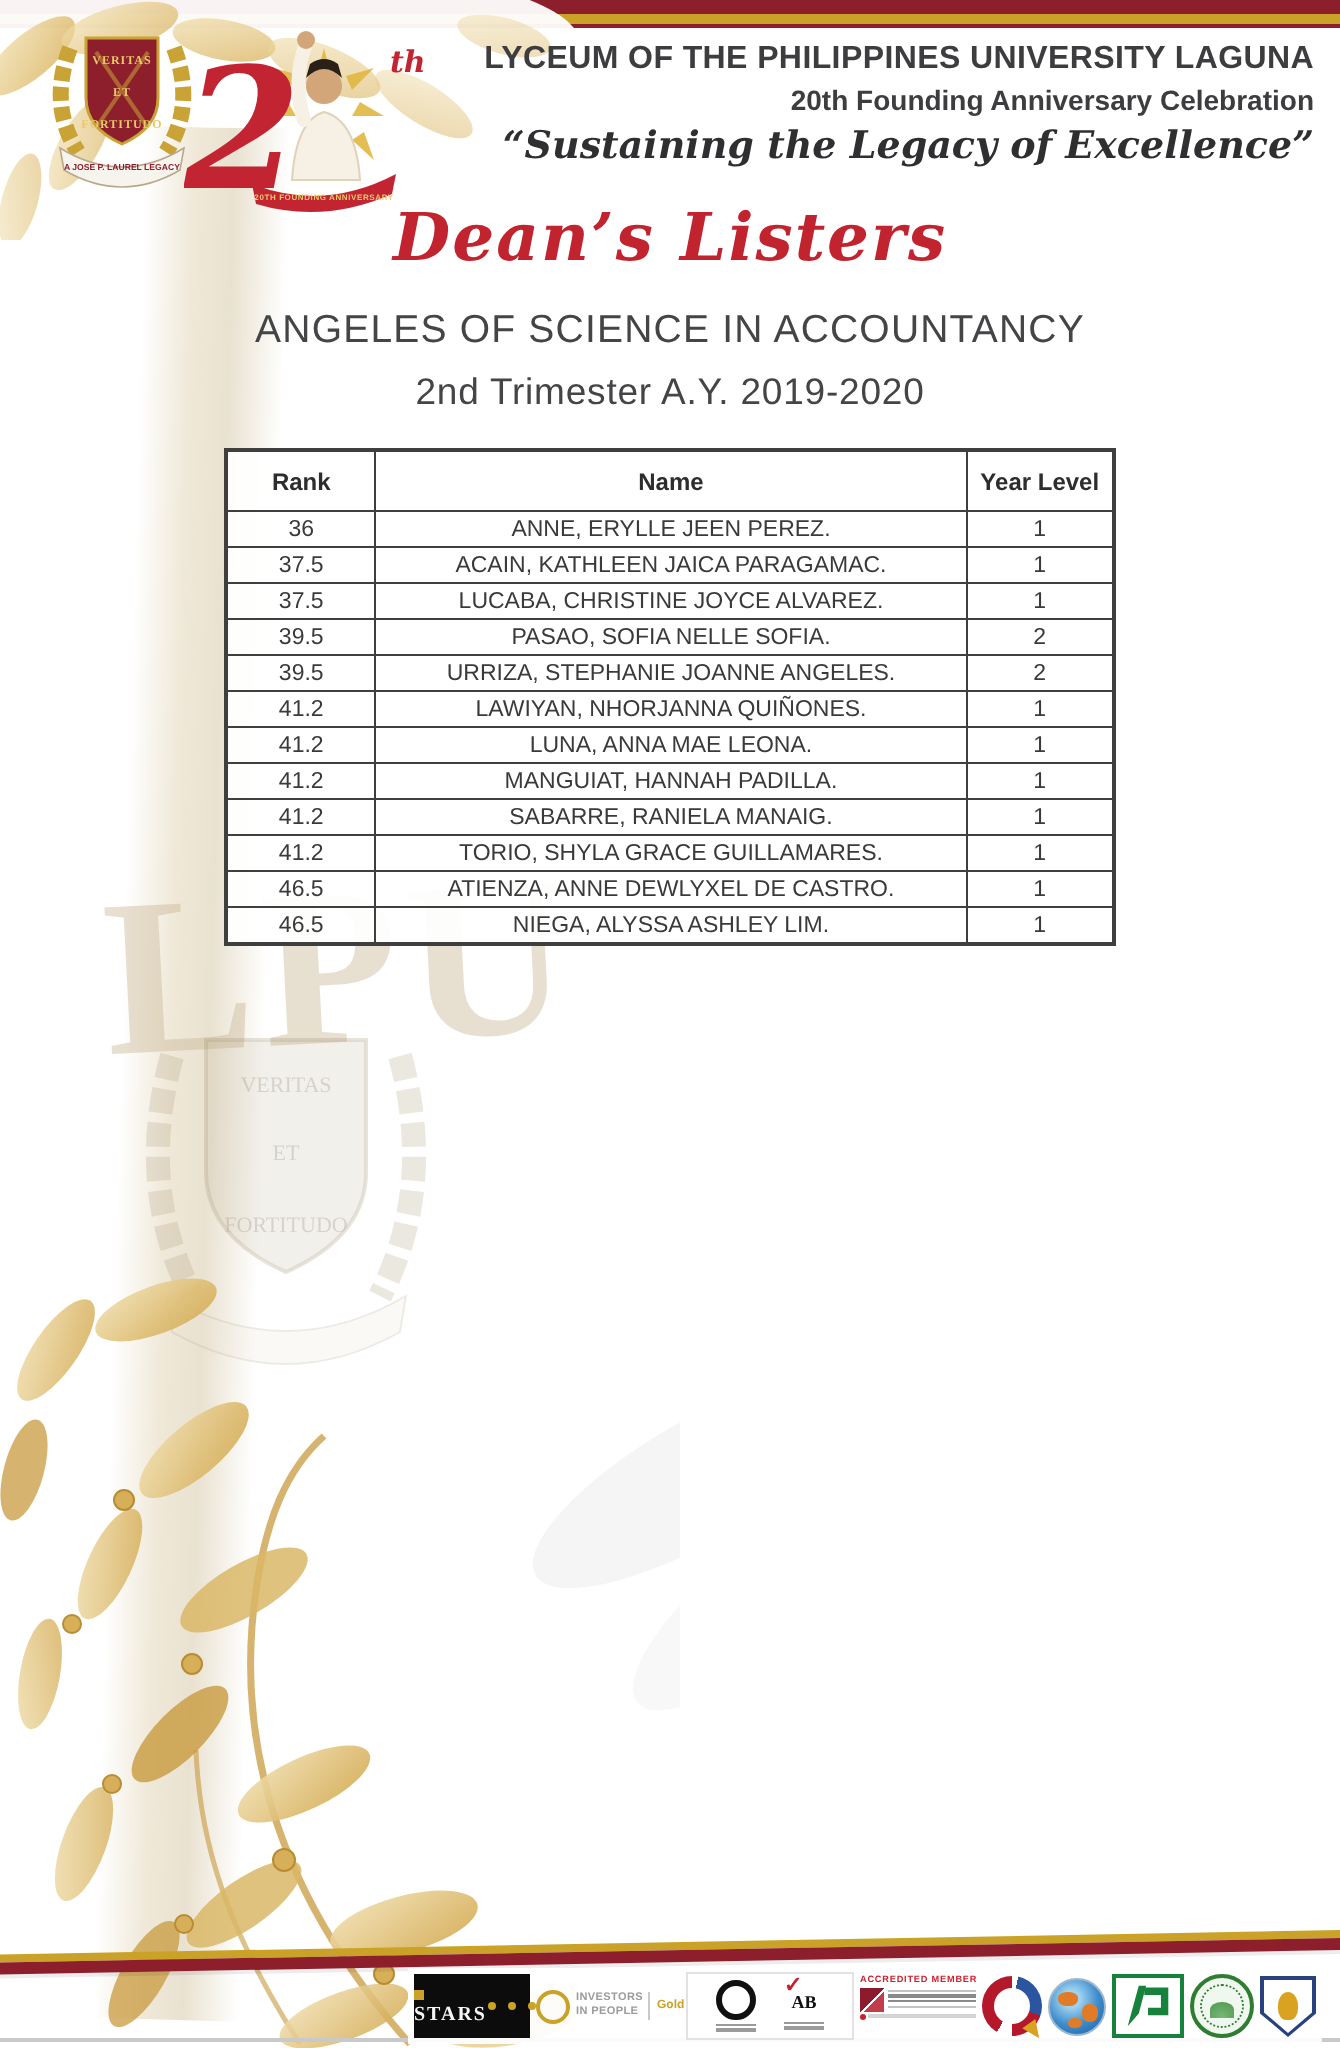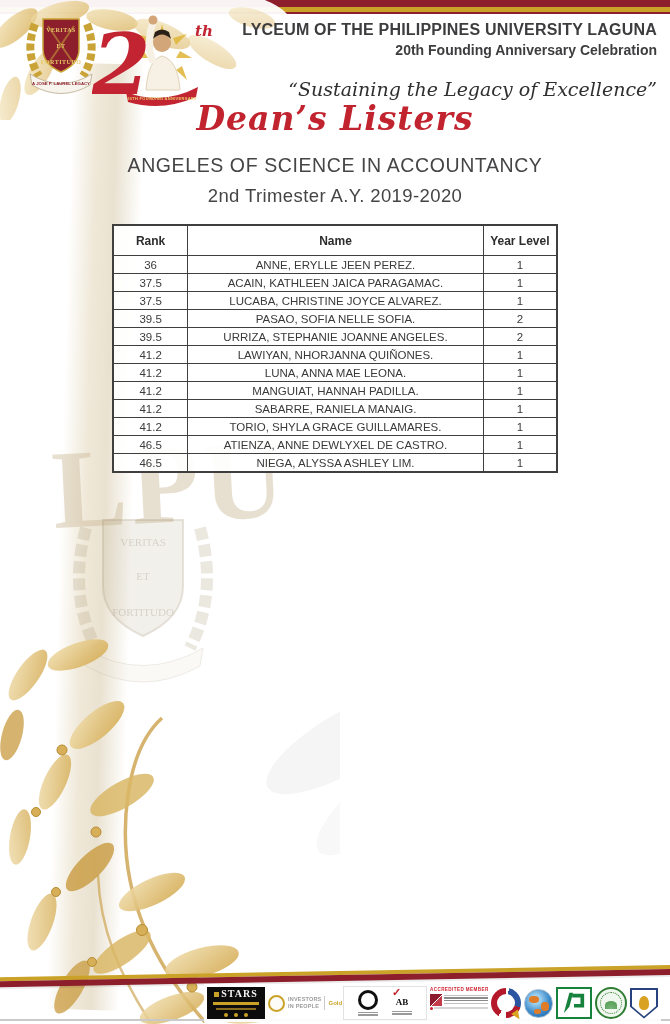--- a/index.html
+++ b/index.html
@@ -28,22 +28,22 @@
   .seal .st{fill:#e8c96a;font:700 6px "Liberation Serif",serif;text-anchor:middle;letter-spacing:.5px;}
   .seal .bt{fill:#8d1f2d;font:700 4.3px "Liberation Sans",sans-serif;text-anchor:middle;}
   .anniv{position:absolute;left:92px;top:12px;width:122px;height:96px;z-index:5;}
   .anniv .two{font:italic 700 84px "DejaVu Serif",serif;fill:#c22531;}
   .anniv .thsup{font:italic 700 15px "DejaVu Serif",serif;fill:#c22531;}
   .anniv .rib{font:700 4px "Liberation Sans",sans-serif;fill:#e8c96a;text-anchor:middle;letter-spacing:.3px;}
 
   .head-text{position:absolute;left:165px;top:21px;width:492px;text-align:right;z-index:5;color:#3d3d3f;}
   .head-text .uni{font-size:16px;font-weight:bold;letter-spacing:.2px;}
   .head-text .anv{font-size:14px;font-weight:bold;margin-top:3px;}
-  .head-text .motto{font-family:"DejaVu Serif",serif;font-style:italic;font-weight:400;
-                    font-size:19px;color:#2f2f31;margin-top:20px;}
+  .head-text .motto{font-family:"DejaVu Serif",serif;font-style:italic;font-weight:700;
+                    font-size:19px;color:#2f2f31;margin-top:4px;}
 
   .deans{position:absolute;left:0;right:0;top:99px;text-align:center;z-index:5;
          font-family:"DejaVu Serif",serif;font-style:italic;font-weight:700;
          font-size:33px;color:#c2242f;letter-spacing:1px;}
 
   .degree{position:absolute;left:0;right:0;top:154px;text-align:center;z-index:5;
           font-size:19.5px;letter-spacing:.6px;color:#454547;}
   .term{position:absolute;left:0;right:0;top:185px;text-align:center;z-index:5;
           font-size:18.5px;letter-spacing:.4px;color:#454547;}
 
@@ -59,21 +59,21 @@
   
   .footer-stripe{position:absolute;left:-8px;top:971px;width:700px;z-index:6;transform:rotate(-1.05deg);}
   .footer-stripe .g{height:4px;background:#c9a227;}
   .footer-stripe .m{height:6px;background:#8d1f2d;}
   .footer-stripe .sh{height:2px;background:rgba(0,0,0,.07);}
   .bottom-line{position:absolute;left:0;right:0;top:1019px;height:2px;background:#c9c9c9;z-index:7;}
 
   .logos{position:absolute;left:204px;top:984px;height:36px;display:flex;align-items:center;gap:3px;
          z-index:8;background:rgba(255,255,255,.92);padding:1px 3px;}
 
-  .stars{width:58px;height:32px;background:#0c0c0c;display:flex;flex-direction:column;
+  .stars{width:58px;height:32px;background:#0c0c0c;display:flex;flex-direction:row;
          align-items:center;justify-content:space-between;padding:2px 0;box-sizing:border-box;}
   .stars-word{font:700 10px "Liberation Serif",serif;color:#f5f5f5;letter-spacing:1px;line-height:1;}
   .stars-word::before{content:"";display:inline-block;width:5px;height:5px;background:#c9a227;margin-right:2px;}
   .stars-bar{width:46px;height:2.5px;background:#c9a227;}
   .stars-sub{width:40px;height:1.5px;background:#8a6d1f;}
   .stars-dots{display:flex;gap:6px;}
   .stars-dots i{width:4px;height:4px;border-radius:50%;background:#c9a227;}
 
   .iip{width:72px;height:26px;display:flex;align-items:center;gap:3px;}
   .iip-ring{width:13px;height:13px;border:2.5px solid #c9a227;border-radius:50%;flex:none;}

